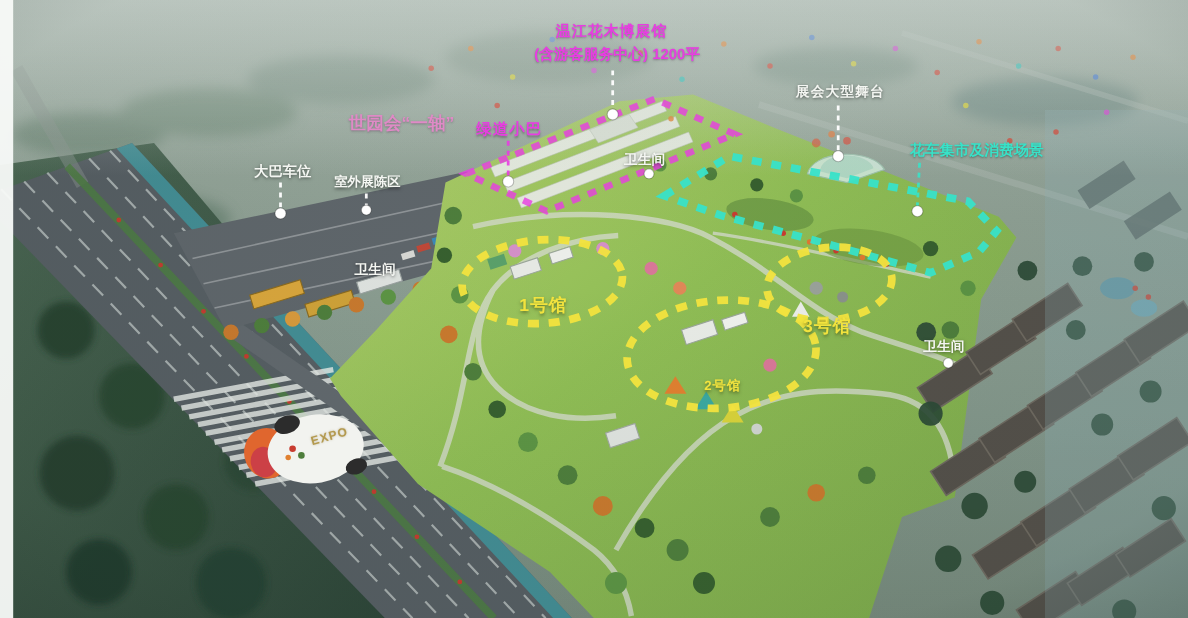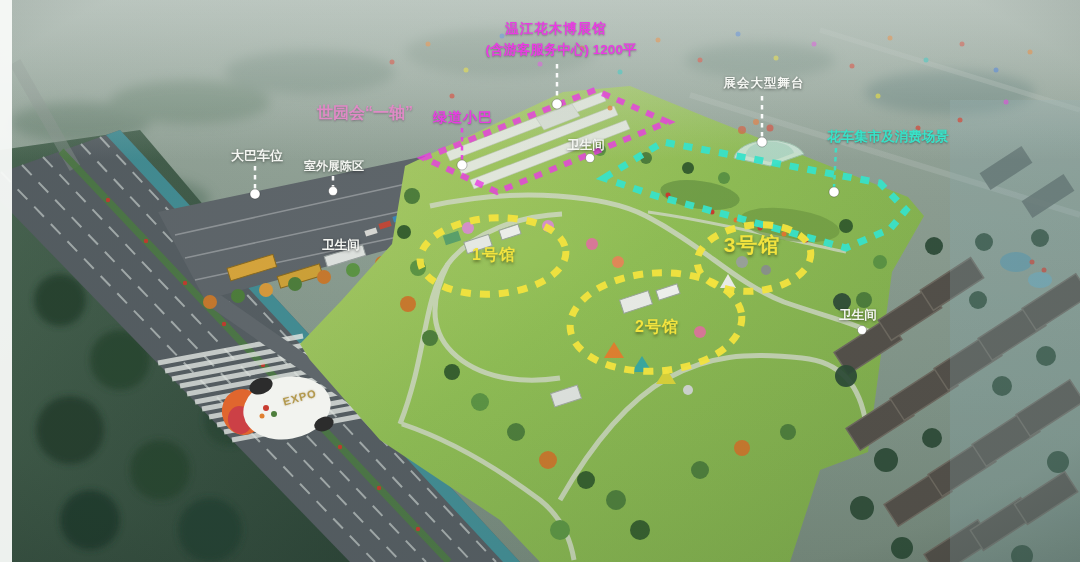--- a/index.html
+++ b/index.html
@@ -8,21 +8,21 @@
     font-family:"Liberation Sans","DejaVu Sans",sans-serif;
     background:#87998c;
   }
   .scene{position:absolute;left:0;top:0;width:1080px;height:562px;display:block;}
   .labels{position:absolute;left:0;top:0;width:1080px;height:398px;pointer-events:none;}
   .lbl{position:absolute;transform:translate(-50%,-50%);white-space:nowrap;line-height:1.25;}
   .lbl-magenta{color:var(--magenta);font-weight:bold;text-shadow:0 1px 2px rgba(40,0,40,.35);}
   .lbl-pink{color:var(--pink);font-weight:bold;text-shadow:0 1px 2px rgba(40,0,40,.3);}
   .lbl-cyan{color:var(--cyan);font-weight:bold;text-shadow:0 1px 2px rgba(0,40,35,.45);}
   .lbl-white{color:var(--label-white);font-weight:600;text-shadow:0 1px 3px rgba(0,0,0,.5);}
-  .lbl-yellow{color:var(--yellow);font-weight:bold;letter-spacing:1px;text-shadow:0 2px 3px rgba(50,50,0,.5);}
+  .lbl-yellow{color:var(--yellow);font-weight:bold;letter-spacing:1px;text-shadow:0 2px 3px rgba(50,50,0,.5);margin-top:24px;}
   .expo-label{color:#b49a4e;font-weight:bold;font-size:11px;letter-spacing:1px;
     transform:translate(-50%,-50%) rotate(-16deg);text-shadow:0 0 2px rgba(120,90,20,.4);}
   
   .ol-yellow{fill:none;stroke:var(--yellow);stroke-width:7;stroke-dasharray:10 9;opacity:.95;}
   .ol-cyan{fill:none;stroke:var(--cyan);stroke-width:7;stroke-dasharray:9 9;opacity:.95;}
   .ol-magenta{fill:none;stroke:var(--magenta);stroke-width:6;stroke-dasharray:8 8;opacity:.8;}
   .leader{stroke:#ffffff;stroke-width:2.5;stroke-dasharray:4.5 4.5;opacity:.95;fill:none;}
   .leader-magenta{stroke:var(--magenta);stroke-width:2.5;stroke-dasharray:4.5 4.5;opacity:.9;fill:none;}
   .leader-cyan{stroke:var(--cyan);stroke-width:2.5;stroke-dasharray:4.5 4.5;opacity:.9;fill:none;}
   .dot{fill:#ffffff;stroke:rgba(0,0,0,.25);stroke-width:1;}
@@ -427,18 +427,18 @@
   <div class="lbl lbl-white" style="left:764px;top:84px;font-size:12.5px;letter-spacing:1px;">展会大型舞台</div>
   <div class="lbl lbl-pink" style="left:365px;top:113px;font-size:16px;text-align:center;">世园会“一轴”</div>
   <div class="lbl lbl-magenta" style="left:463px;top:118px;font-size:14px;letter-spacing:1px;">绿道小巴</div>
   <div class="lbl lbl-cyan" style="left:888px;top:137px;font-size:13.5px;">花车集市及消费场景</div>
   <div class="lbl lbl-white" style="left:257px;top:156px;font-size:13px;text-align:center;">大巴车位</div>
   <div class="lbl lbl-white" style="left:334px;top:166px;font-size:12px;">室外展陈区</div>
   <div class="lbl lbl-white" style="left:586px;top:146px;font-size:12.5px;">卫生间</div>
   <div class="lbl lbl-white" style="left:341px;top:246px;font-size:12.5px;">卫生间</div>
   <div class="lbl lbl-white" style="left:858px;top:316px;font-size:12.5px;">卫生间</div>
   <div class="lbl lbl-yellow" style="left:494px;top:255px;font-size:16px;">1号馆</div>
-  <div class="lbl lbl-yellow" style="left:657px;top:327px;font-size:16px;">2号馆</div>
-  <div class="lbl lbl-yellow" style="left:752px;top:245px;font-size:21px;">3号馆</div>
+  <div class="lbl lbl-yellow" style="left:657px;top:327px;font-size:12px;">2号馆</div>
+  <div class="lbl lbl-yellow" style="left:752px;top:274px;font-size:16px;">3号馆</div>
   <div class="lbl expo-label" style="left:300px;top:398px;">EXPO</div>
 </div>
 
 </div>
 
 </body></html>

